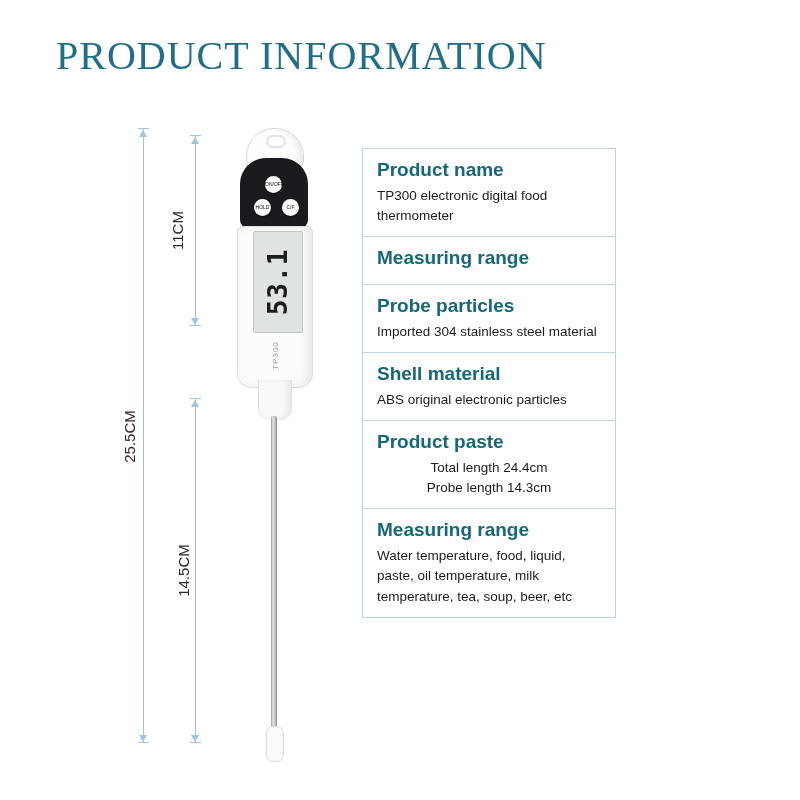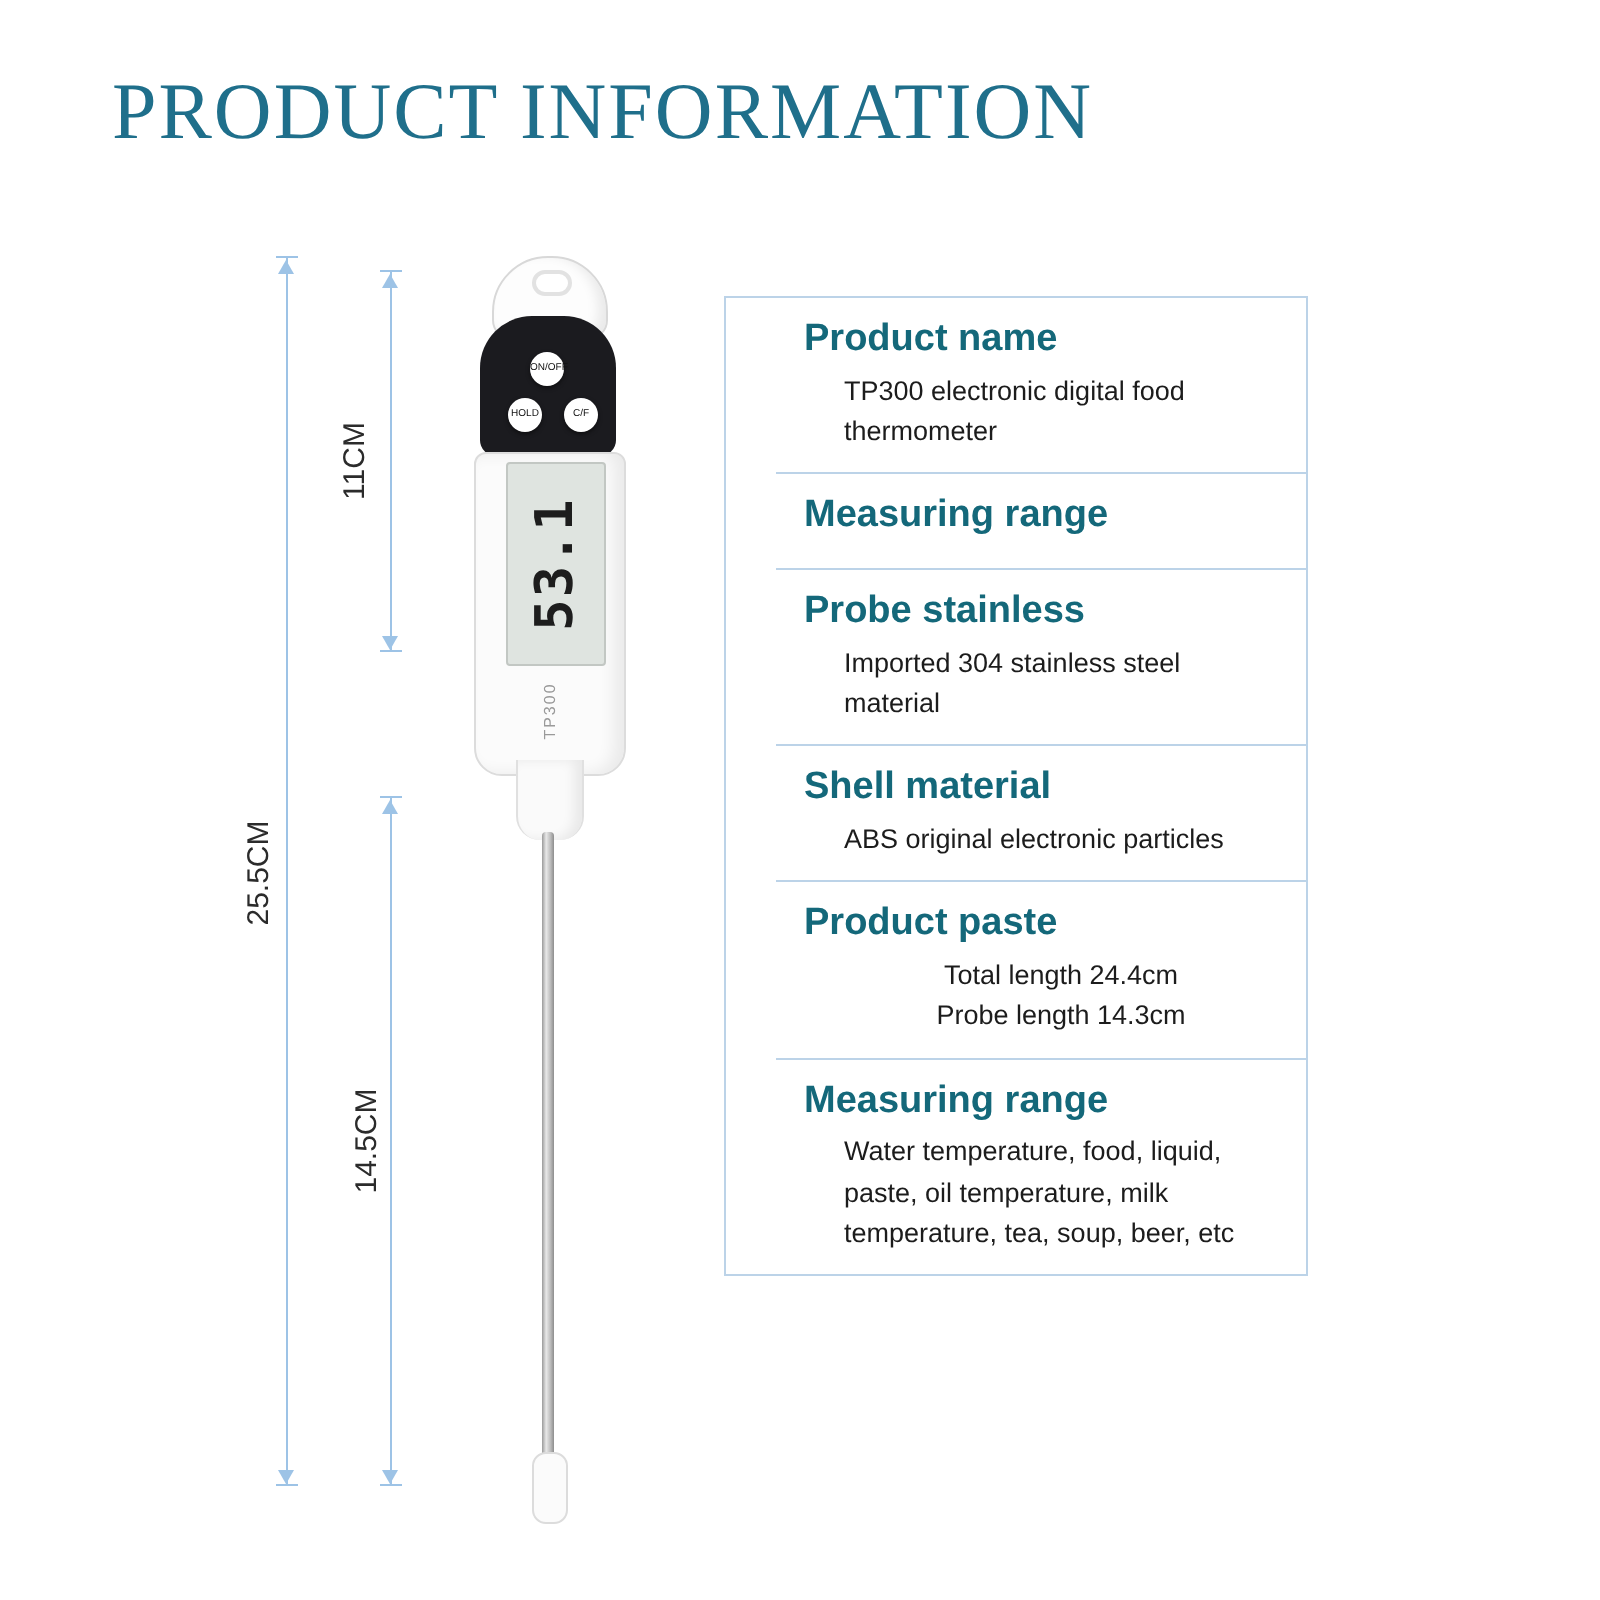--- a/index.html
+++ b/index.html
@@ -201,45 +201,43 @@
     background: #fbfbfb;
     border: 1px solid #dcdcdc;
     border-radius: 7px;
   }
 
   
   .spec-table {
     position: absolute;
     left: 362px;
     top: 148px;
-    width: 292px;
+    width: 254px;
     border: 1px solid #bcd3e8;
     box-sizing: border-box;
-    padding-left: 25px;
   }
   .spec-row {
     border-bottom: 1px solid #bcd3e8;
     padding: 9px 14px 10px 14px;
     box-sizing: border-box;
   }
   .spec-row:last-child {
     border-bottom: none;
   }
   .spec-title {
     color: #14687a;
     font-size: 19px;
     font-weight: bold;
     margin-bottom: 4px;
     line-height: 1.25;
   }
   .spec-value {
     color: #1c1c1c;
     font-size: 13.5px;
     line-height: 1.5;
-    margin-left: 20px;
   }
 </style>
 </head>
 <body>
 
 <div class="page-title">PRODUCT INFORMATION</div>
 
 <div class="illustration">
 
   <div class="dim-line dim-v" style="left:85px; top:25px; height:190px;"></div>
@@ -291,21 +289,21 @@
   <div class="spec-row">
     <div class="spec-title">Product name</div>
     <div class="spec-value">TP300 electronic digital food thermometer</div>
   </div>
 
   <div class="spec-row">
     <div class="spec-title">Measuring range</div>
   </div>
 
   <div class="spec-row">
-    <div class="spec-title">Probe stainless</div>
+    <div class="spec-title">Probe particles</div>
     <div class="spec-value">Imported 304 stainless steel material</div>
   </div>
 
   <div class="spec-row">
     <div class="spec-title">Shell material</div>
     <div class="spec-value">ABS original electronic particles</div>
   </div>
 
   <div class="spec-row">
     <div class="spec-title">Product paste</div>

